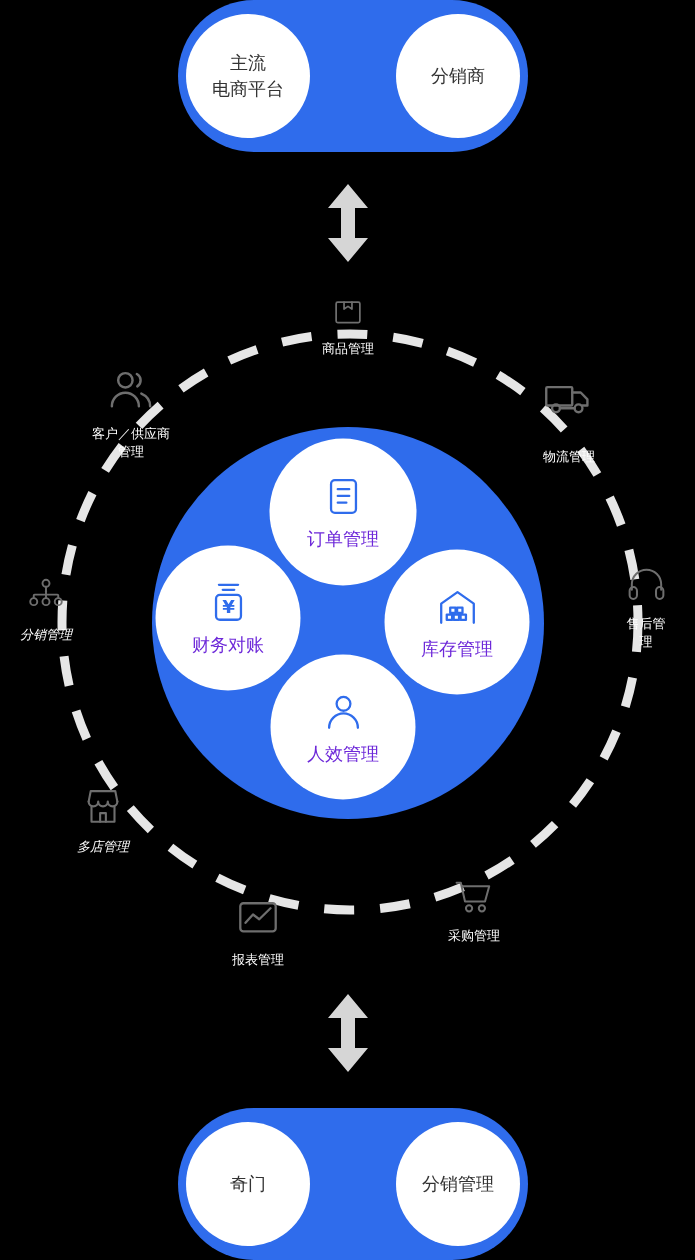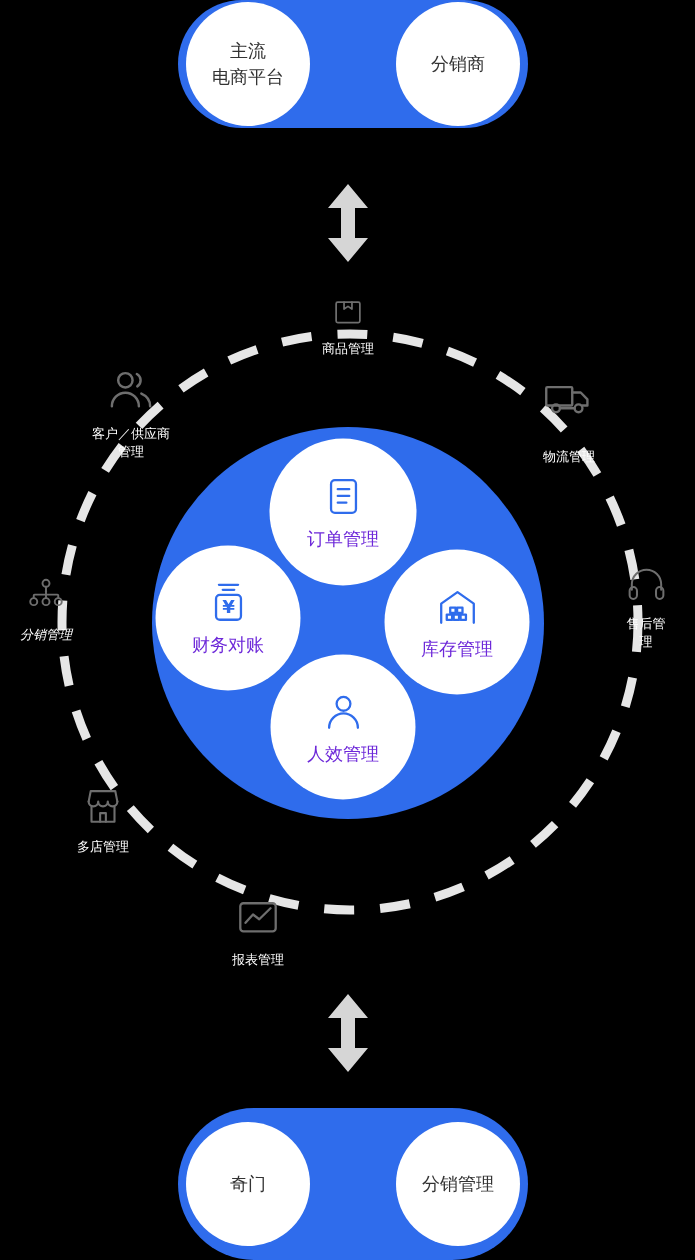--- a/index.html
+++ b/index.html
@@ -10,21 +10,21 @@
   }
   svg { display:block; }
 
   
   .banner {
     position:absolute; left:178px; width:350px;
     background:#2F6CEC; border-radius:999px;
     display:flex; align-items:center; justify-content:space-between;
     padding:0 8px; box-sizing:border-box;
   }
-  .banner.top { top:0; height:128px; }
+  .banner.top { top:0; height:152px; }
   .banner.bottom { top:1108px; height:152px; }
   .bubble {
     width:124px; height:124px; background:#fff; border-radius:50%;
     display:flex; align-items:center; justify-content:center;
     text-align:center; font-size:18px; color:#333;
     line-height:1.45; white-space:pre-line;
   }
 
   
   .arrow { position:absolute; left:328px; width:40px; height:78px; }
@@ -62,21 +62,21 @@
     font-size:13px; color:#ffffff; text-align:center;
     white-space:pre-line; line-height:1.4;
   }
   .oitem svg { stroke:#6e6e6e; fill:none; stroke-width:1.1; stroke-linecap:round; stroke-linejoin:round; }
 
   .o-goods     { left:348px; top:326px; }
   .o-customers { left:131px; top:412px; }
   .o-logistics { left:569px; top:419px;gap:24px; }
   .o-dist      { left:46px;  top:610px;font-style:italic; }
   .o-after     { left:646px; top:607px; }
-  .o-stores    { left:103px; top:820px; }
+  .o-stores    { left:103px; top:820px;font-style:italic; }
   .o-data      { left:613px; top:780px; }
   .o-report    { left:258px; top:931px; }
   .o-purchase  { left:474px; top:910px; }
 </style>
 </head>
 <body>
 
 <div class="stage">
 
   <svg class="ring-svg" width="695" height="1260" viewBox="0 0 695 1260">
@@ -201,20 +201,28 @@
 
 
   <div class="oitem o-report">
     <svg width="50" height="50" viewBox="0 0 24 24">
       <rect x="3.5" y="5.2" width="17" height="13.5" rx="1.5"></rect>
       <polyline points="6,14.6 9.6,10.6 12.6,12.9 18,7.6"></polyline>
     </svg>
     <div class="label">报表管理</div>
   </div>
 
+  <div class="oitem o-purchase">
+    <svg width="44" height="44" viewBox="0 0 24 24">
+      <path d="M2.5 4.5h2.3l2.3 10.3h10.9l2.3-8.3H6"></path>
+      <circle cx="9.3" cy="18.5" r="1.7"></circle>
+      <circle cx="16.3" cy="18.5" r="1.7"></circle>
+    </svg>
+    <div class="label">采购管理</div>
+  </div>
 
   <svg class="arrow a2" viewBox="0 0 40 78">
     <path d="M20 0 L40 24 H27 V54 H40 L20 78 L0 54 H13 V24 H0 Z" fill="#D6D6D6" stroke="none"></path>
   </svg>
 
   <div class="banner bottom">
     <div class="bubble">
       <span>奇门</span>
     </div>
     <div class="bubble">

